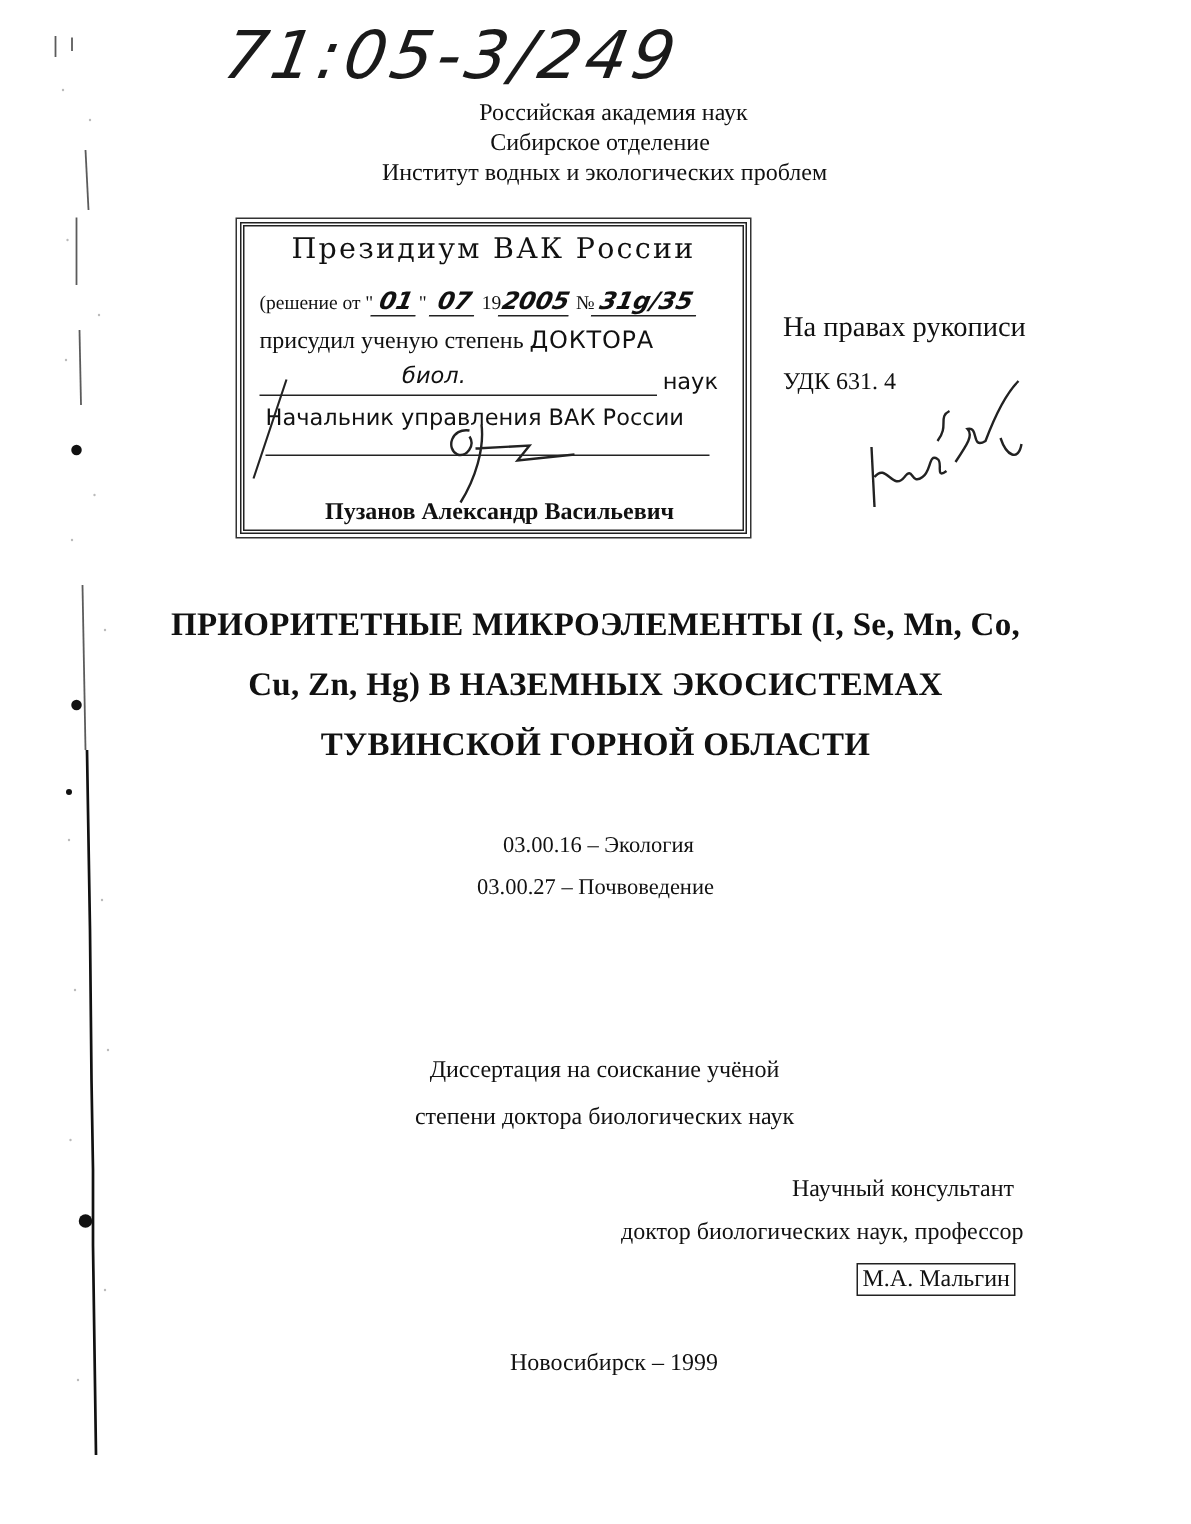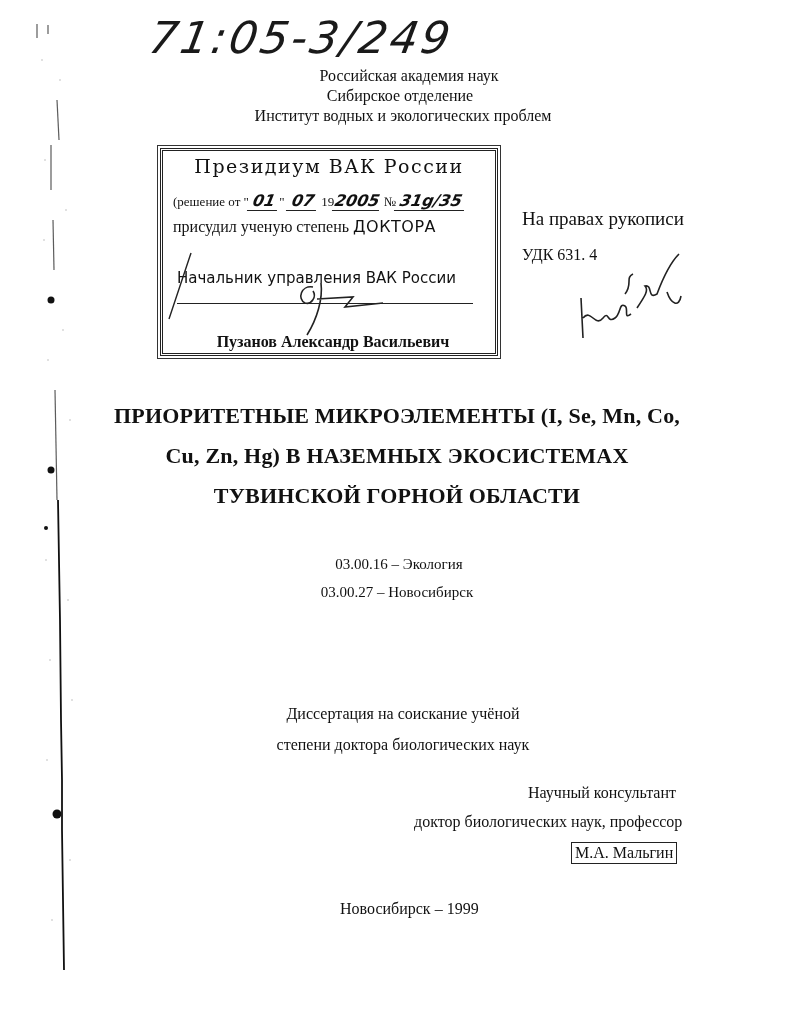--- a/index.html
+++ b/index.html
@@ -121,20 +121,24 @@
   <div class="abs stamp-decision">
     <span>(решение от "</span><span class="hw">01</span><span>"</span>
     <span class="hw">07</span>
     <span>19</span><span class="hw" style="padding:0 1px;">2005</span>
     <span>№</span><span class="hw">31g/35</span>
   </div>
   <div class="abs stamp-degree">
     <span>присудил ученую степень</span>
     <span class="big">ДОКТОРА</span>
   </div>
+  <div class="abs stamp-field">
+    <span class="blank"><span>биол.</span></span>
+    <span style="font-family:'DejaVu Sans',sans-serif;">наук</span>
+  </div>
   <div class="abs stamp-chief">Начальник управления ВАК России</div>
   <div class="abs stamp-sign-line"></div>
   <svg class="abs stamp-signature" width="140" height="60" viewBox="0 0 140 60">
     <path d="M30 8 C18 6 14 20 22 24 C28 26 34 18 30 12 M38 4 C40 20 34 40 24 56 M34 20 L70 18 L62 28 L100 24" stroke="#222" stroke-width="1.6" fill="none"></path>
   </svg>
   <svg class="abs" style="left:2px; top:100px;" width="30" height="70" viewBox="0 0 30 70">
     <path d="M26 2 L4 68" stroke="#222" stroke-width="1.4" fill="none"></path>
   </svg>
 </div>
 
@@ -147,21 +151,21 @@
 <div class="abs author center">Пузанов Александр Васильевич</div>
 
 <div class="abs title center">
   <span class="line">ПРИОРИТЕТНЫЕ МИКРОЭЛЕМЕНТЫ (I, Se, Mn, Co,</span>
   <span class="line">Cu, Zn, Hg) В НАЗЕМНЫХ ЭКОСИСТЕМАХ</span>
   <span class="line">ТУВИНСКОЙ ГОРНОЙ ОБЛАСТИ</span>
 </div>
 
 <div class="abs specialties center">
   <span class="line s1">03.00.16 – Экология</span>
-  <span class="line">03.00.27 – Новосибирск</span>
+  <span class="line">03.00.27 – Почвоведение</span>
 </div>
 
 <div class="abs dissertation center">
   <span class="line">Диссертация на соискание учёной</span>
   <span class="line">степени доктора биологических наук</span>
 </div>
 
 <div class="abs consultant">Научный консультант</div>
 <div class="abs consultant-degree">доктор биологических наук, профессор</div>
 <div class="abs consultant-name">М.А. Мальгин</div>

